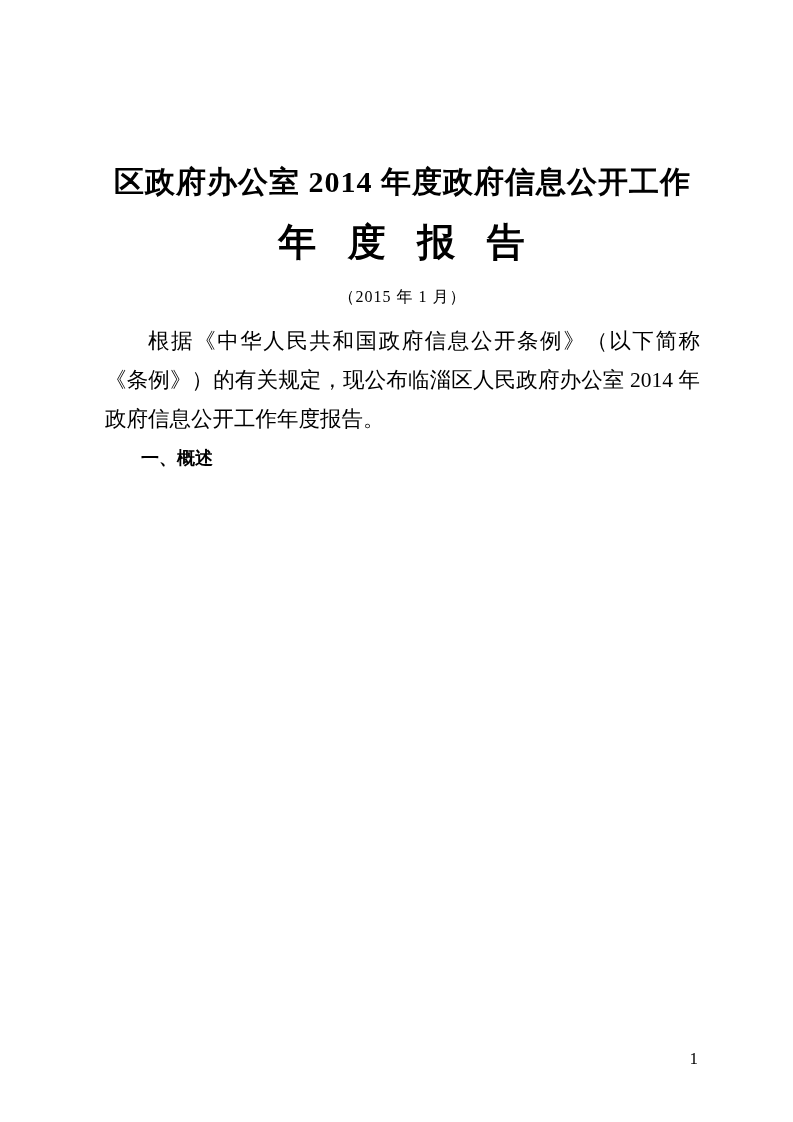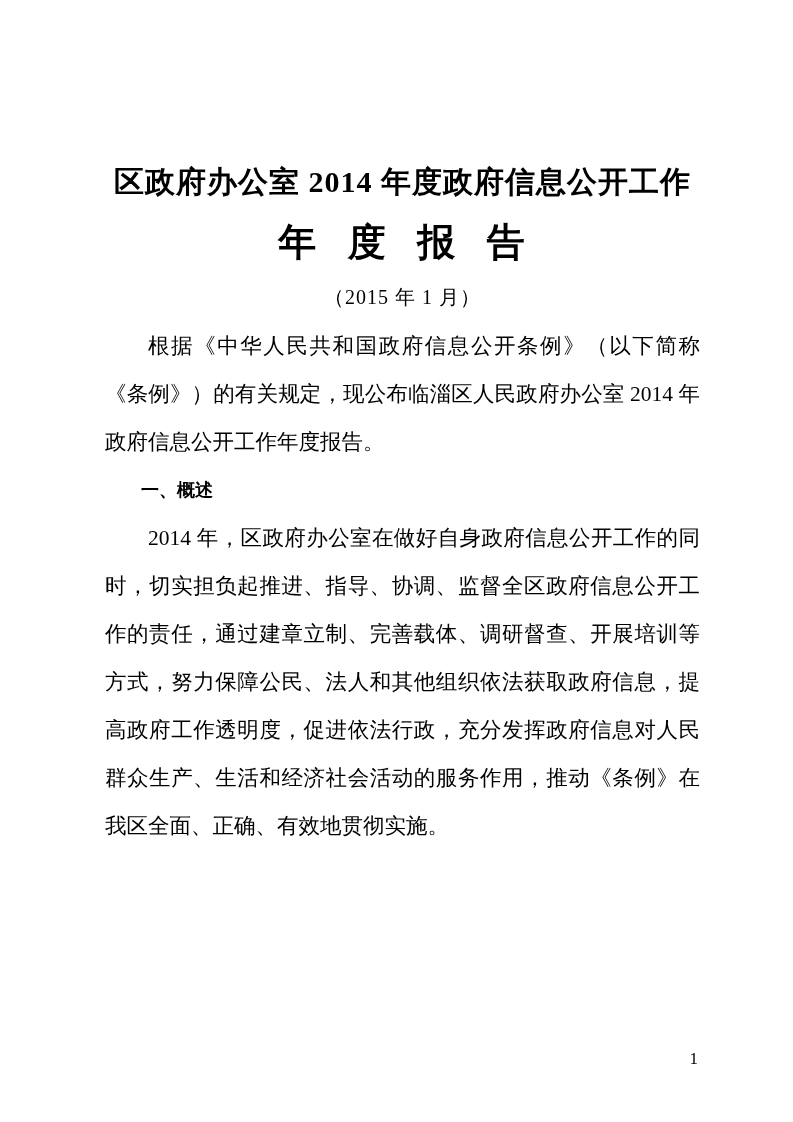--- a/index.html
+++ b/index.html
@@ -36,30 +36,30 @@
     font-size: 38px;
     font-weight: bold;
     text-align: center;
     line-height: 40px;
     margin: 20px 0 0 0;
     letter-spacing: 2px;
     word-spacing: 18px;
     font-family: "Liberation Serif", serif;
   }
   .doc-date {
-    font-size: 20px;
+    font-size: 16px;
     text-align: center;
     line-height: 30px;
     margin-top: 20px;
     letter-spacing: 1px;
   }
   .doc-body {
     margin-top: 10px;
     font-size: 21.5px;
-    line-height: 48px;
+    line-height: 39px;
   }
   .doc-body .paragraph {
     text-indent: 2em;
     text-align: justify;
     margin: 0;
   }
   .doc-body .heading {
     text-indent: 2em;
     font-weight: bold;
     font-family: "Liberation Sans", sans-serif;
@@ -79,17 +79,16 @@
 <body>
 
 <div class="page">
   <div class="content">
     <h1 class="doc-title">区政府办公室 2014 年度政府信息公开工作</h1>
     <h1 class="doc-subtitle">年 度 报 告</h1>
     <div class="doc-date">（2015 年 1 月）</div>
     <div class="doc-body">
         <p class="paragraph">根据《中华人民共和国政府信息公开条例》（以下简称《条例》）的有关规定，现公布临淄区人民政府办公室 2014 年政府信息公开工作年度报告。</p>
         <p class="heading">一、概述</p>
-        <p class="paragraph">2014 年，区政府办公室在做好自身政府信息公开工作的同时，切实担负起推进、指导、协调、监督全区政府信息公开工作的责任，通过建章立制、完善载体、调研督查、开展培训等方式，努力保障公民、法人和其他组织依法获取政府信息，提高政府工作透明度，促进依法行政，充分发挥政府信息对人民群众生产、生活和经济社会活动的服务作用，推动《条例》在我区全面、正确、有效地贯彻实施。</p>
       </div>
   </div>
   <div class="page-number">1</div>
 </div>
 
 </body></html>

